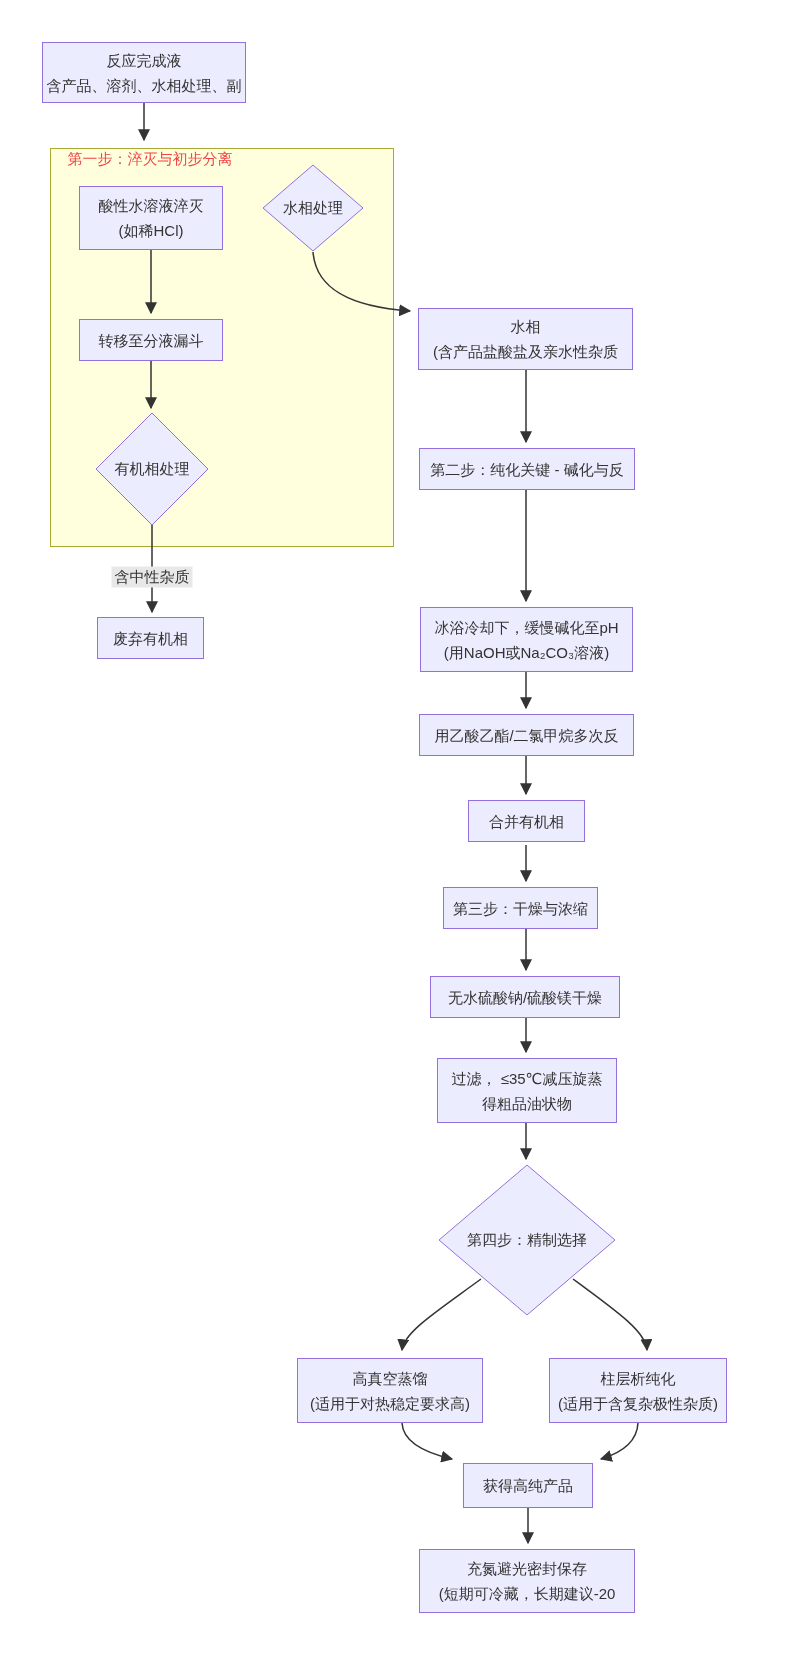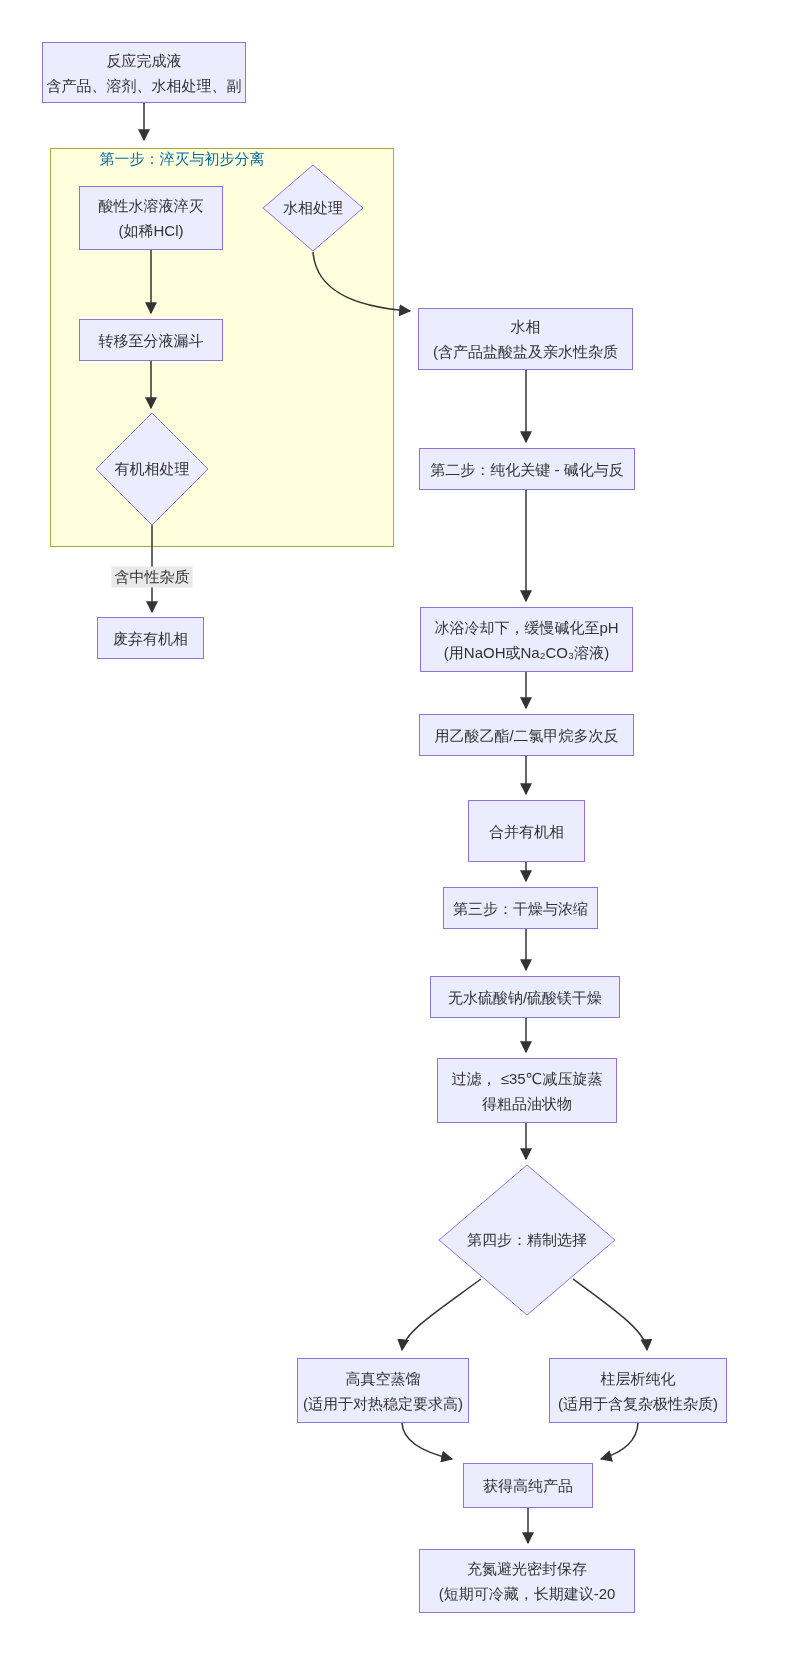--- a/index.html
+++ b/index.html
@@ -14,22 +14,21 @@
   }
   .cluster{
     position:absolute;
     background:#FFFFDE;
     border:1px solid #AAAA33;
   }
   .cluster-title{
     position:absolute;
     text-align:center;
     white-space:nowrap;
-    color:#0369a1;
-    padding-left:32px;
+    color:#ef4444;
   }
   .node{
     position:absolute;
     background:#ECECFF;
     border:1px solid #9370DB;
     display:flex;
     flex-direction:column;
     align-items:center;
     justify-content:center;
     text-align:center;
@@ -135,40 +134,40 @@
 
   <div class="node" style="left:420px;top:607px;width:213px;height:65px;">
     <div class="ln">冰浴冷却下，缓慢碱化至pH</div>
     <div class="ln">(用NaOH或Na₂CO₃溶液)</div>
   </div>
 
   <div class="node" style="left:419px;top:714px;width:215px;height:42px;">
     <div class="ln">用乙酸乙酯/二氯甲烷多次反</div>
   </div>
 
-  <div class="node" style="left:468px;top:800px;width:117px;height:62px;">
+  <div class="node" style="left:468px;top:800px;width:117px;height:42px;">
     <div class="ln">合并有机相</div>
   </div>
 
   <div class="node" style="left:443px;top:887px;width:155px;height:42px;">
     <div class="ln">第三步：干燥与浓缩</div>
   </div>
 
   <div class="node" style="left:430px;top:976px;width:190px;height:42px;justify-content:center;">
     <div class="ln">无水硫酸钠/硫酸镁干燥</div>
   </div>
 
   <div class="node" style="left:437px;top:1058px;width:180px;height:65px;">
     <div class="ln">过滤， ≤35℃减压旋蒸</div>
     <div class="ln">得粗品油状物</div>
   </div>
 
   <div class="diamond-label" style="left:527px;top:1240px;">第四步：精制选择</div>
 
-  <div class="node" style="left:297px;top:1358px;width:172px;height:65px;">
+  <div class="node" style="left:297px;top:1358px;width:186px;height:65px;">
     <div class="ln">高真空蒸馏</div>
     <div class="ln">(适用于对热稳定要求高)</div>
   </div>
 
   <div class="node" style="left:549px;top:1358px;width:178px;height:65px;">
     <div class="ln">柱层析纯化</div>
     <div class="ln">(适用于含复杂极性杂质)</div>
   </div>
 
   <div class="node" style="left:463px;top:1463px;width:130px;height:45px;">

